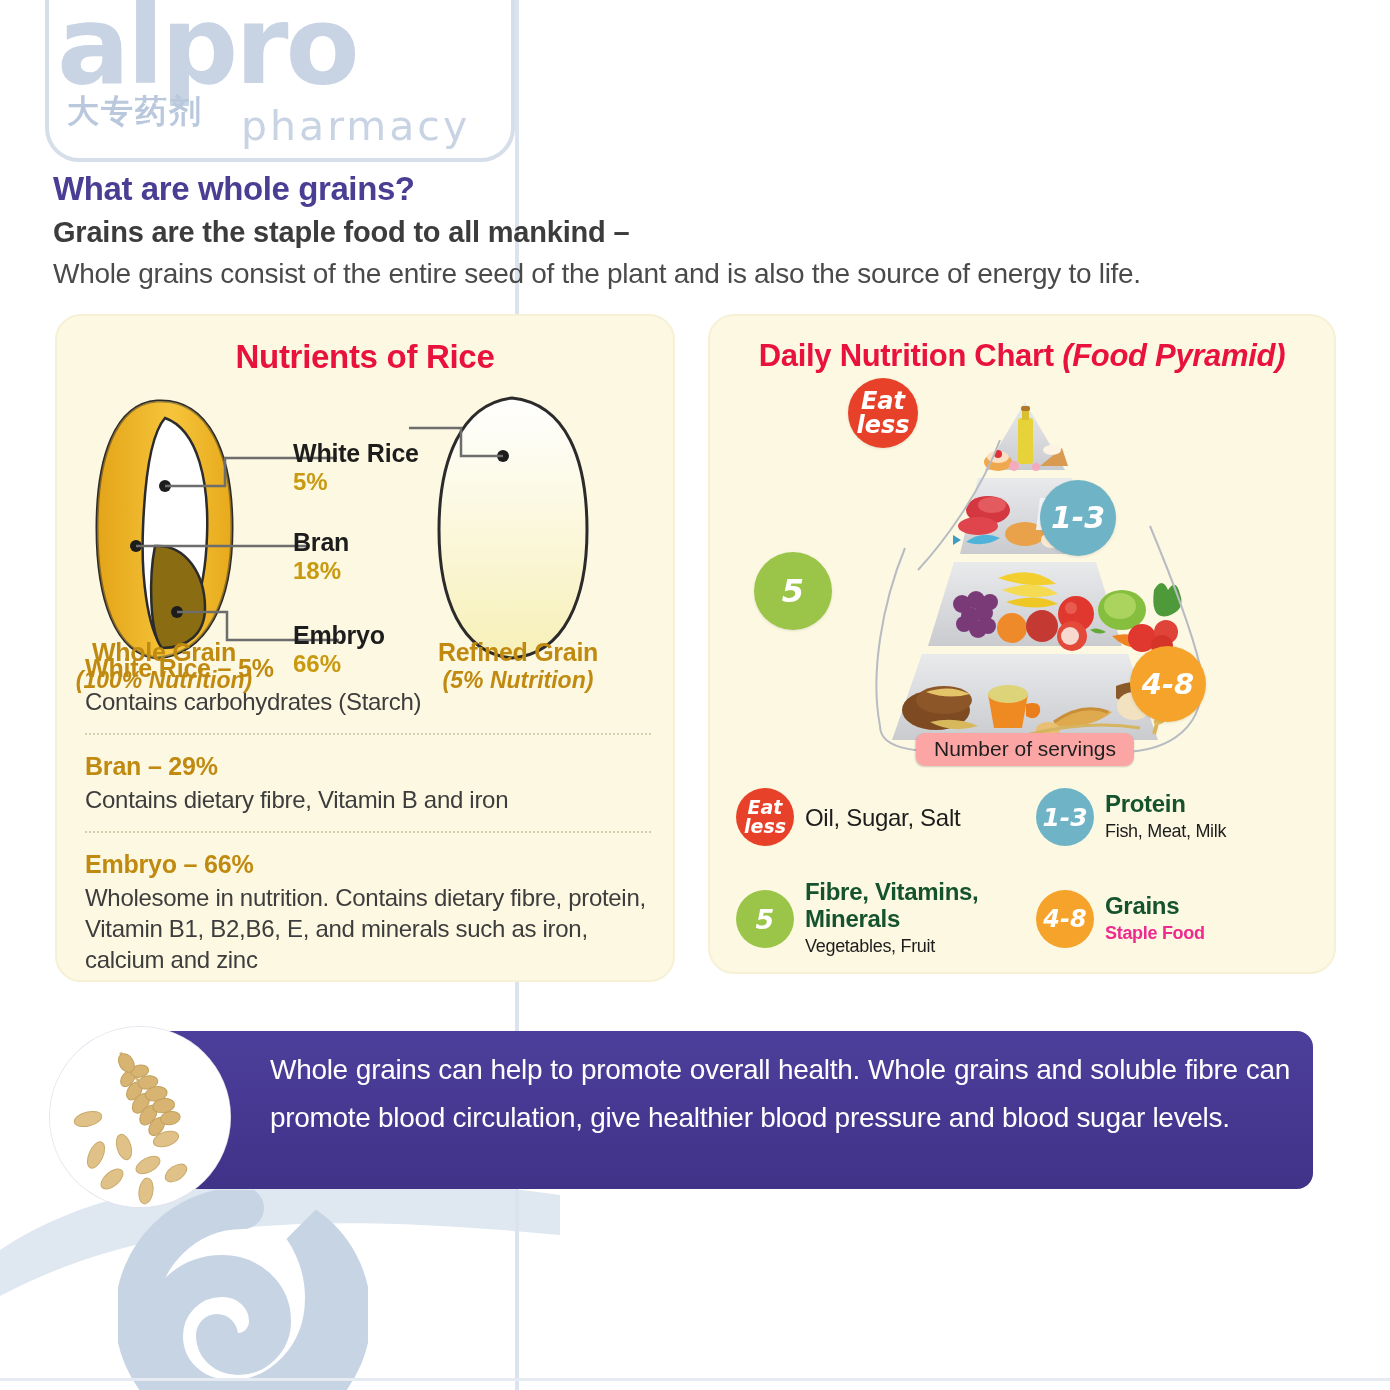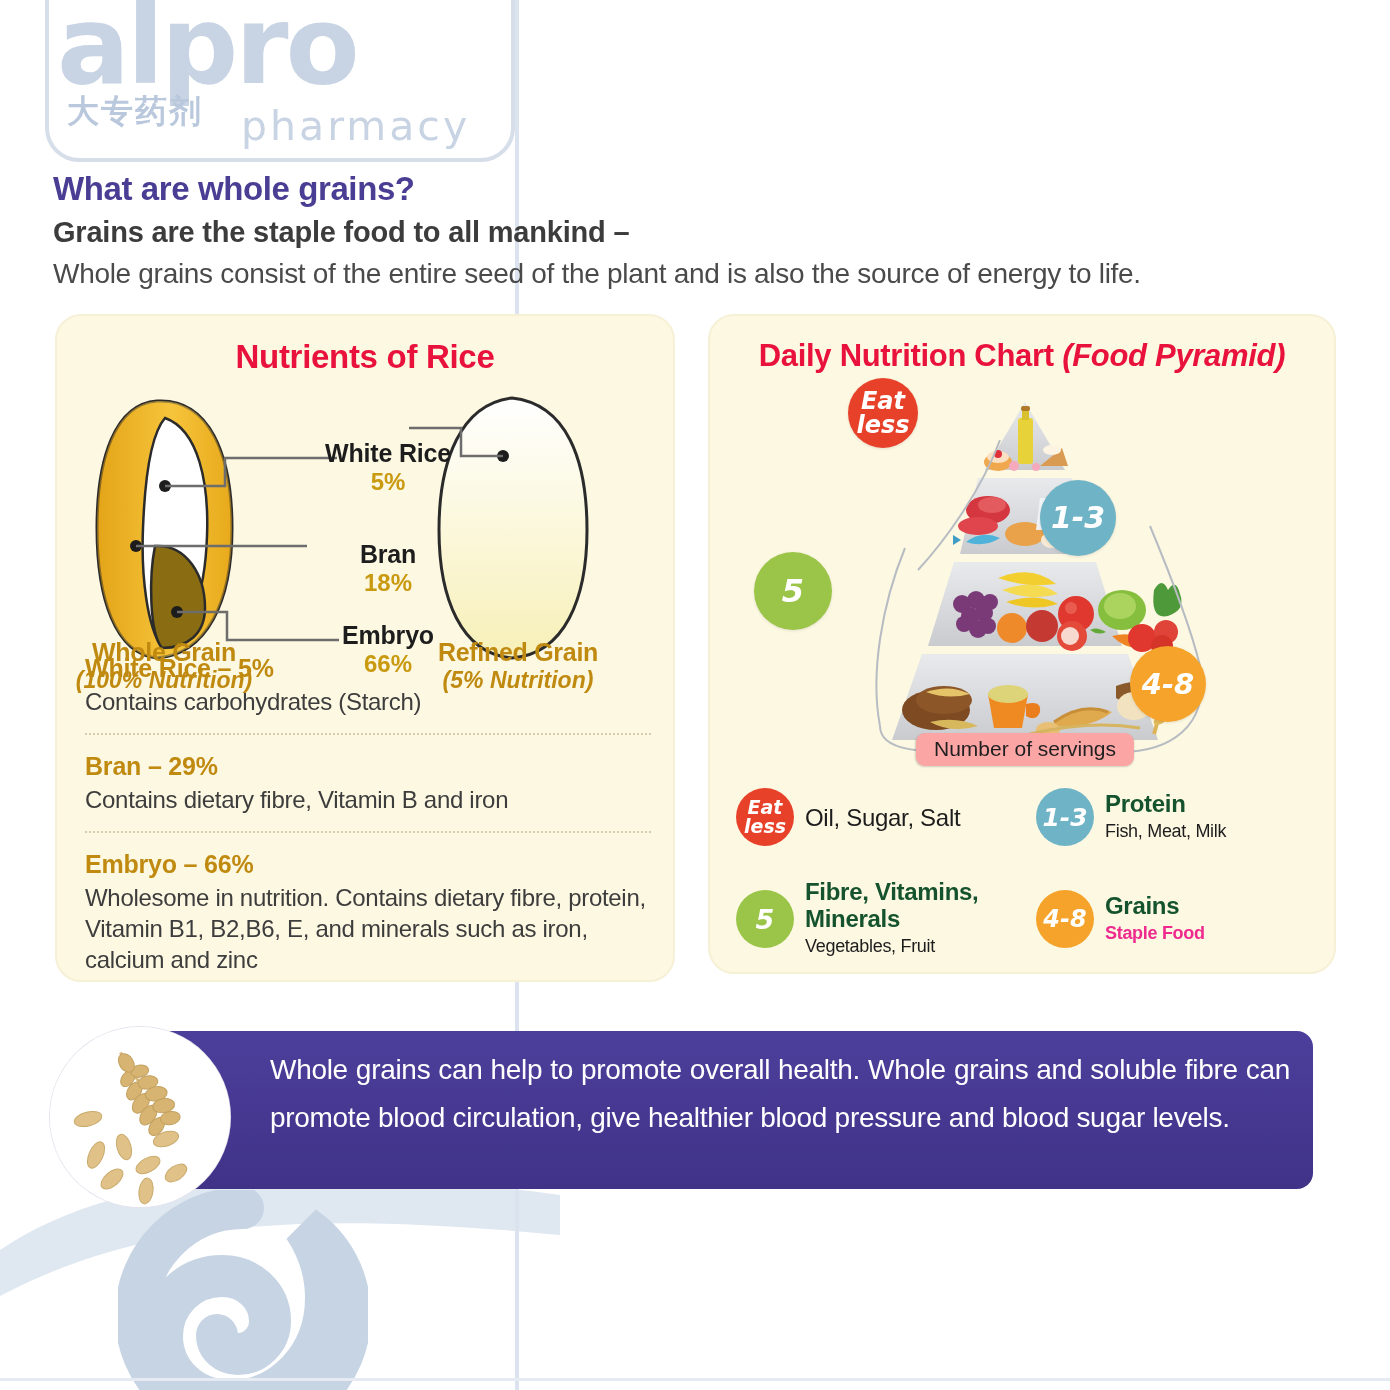--- a/index.html
+++ b/index.html
@@ -79,21 +79,21 @@
   .card-title{
     position:absolute;width:100%;text-align:center;top:22px;
     font-size:33px;font-weight:700;color:#e8123c;
     letter-spacing:-0.3px;
   }
   #card-right .card-title{font-size:31px;}
   .card-title .ital{font-style:italic;font-weight:700;}
 
   
   .rice-area{position:absolute;left:0;top:60px;width:620px;height:320px;}
-  .lbl{position:absolute;text-align:center;}
+  .lbl{position:absolute;}
   .lbl .nm{font-size:25px;font-weight:700;color:#1d1d1d;letter-spacing:-0.2px;}
   .lbl .pc{font-size:24px;font-weight:700;color:#c99a10;}
   .cap{position:absolute;text-align:center;width:250px;}
   .cap .c1{font-size:25px;font-weight:700;color:#c08a10;letter-spacing:-0.3px;}
   .cap .c2{font-size:23px;font-weight:700;font-style:italic;color:#c08a10;}
 
   
   .nlist{position:absolute;left:28px;top:338px;width:566px;}
   .nitem-h{font-size:25px;font-weight:700;color:#c08a10;letter-spacing:-0.2px;margin-bottom:3px;}
   .nitem-b{font-size:24px;font-weight:400;color:#3d3d3d;line-height:31px;letter-spacing:-0.3px;}
@@ -224,21 +224,21 @@
         </g>
         <circle cx="446" cy="80" r="6" fill="#1c1c1c"></circle>
         <polyline points="446,80 404,80 404,52 352,52" fill="none" stroke="#6d6d6d" stroke-width="2.5"></polyline>
       </svg>
 
       
       <div class="lbl" style="left:236px;top:63px;width:190px;">
         <div class="nm">White Rice</div>
         <div class="pc">5%</div>
       </div>
-      <div class="lbl" style="left:236px;top:164px;width:190px;">
+      <div class="lbl" style="left:236px;top:152px;width:190px;">
         <div class="nm">Bran</div>
         <div class="pc">18%</div>
       </div>
       <div class="lbl" style="left:236px;top:245px;width:190px;">
         <div class="nm">Embryo</div>
         <div class="pc">66%</div>
       </div>
     </div>
 
     <div class="cap" style="left:-18px;top:322px;">

